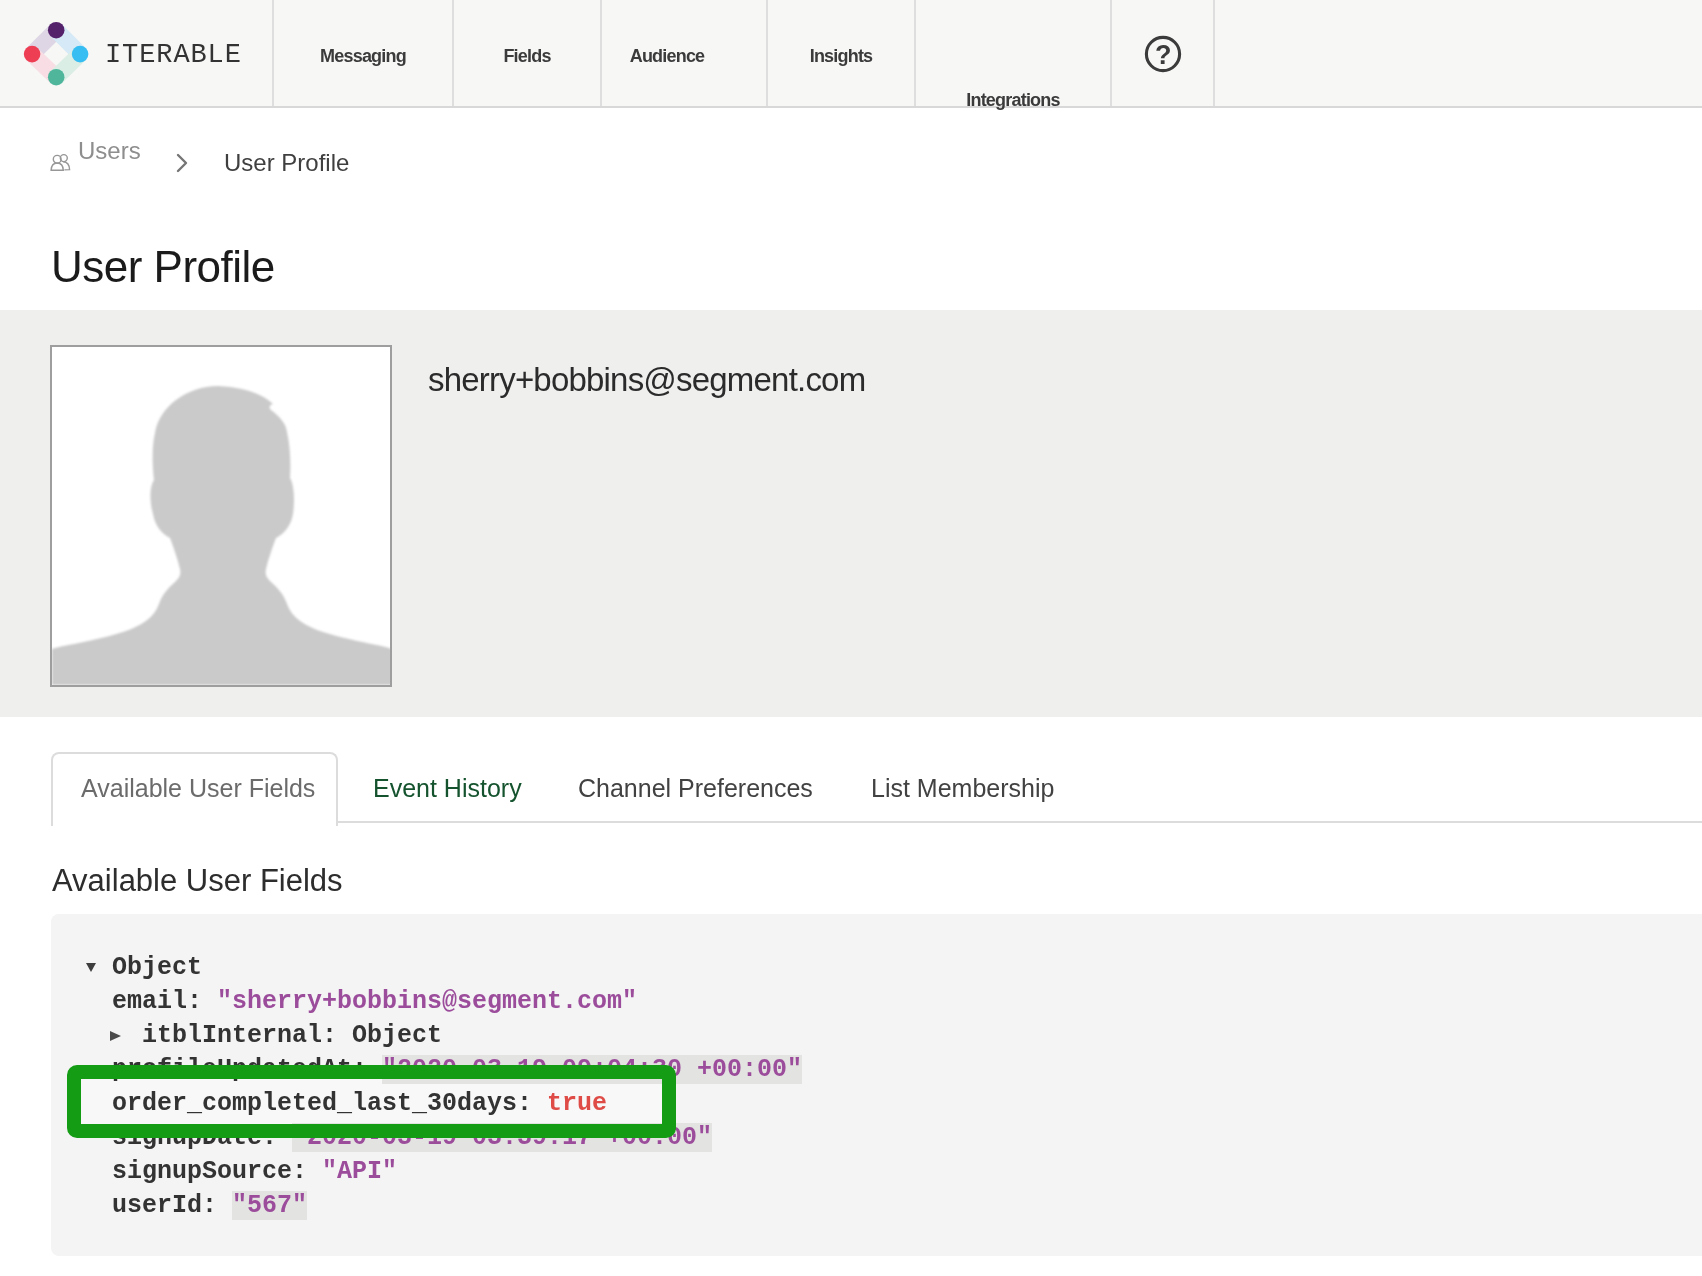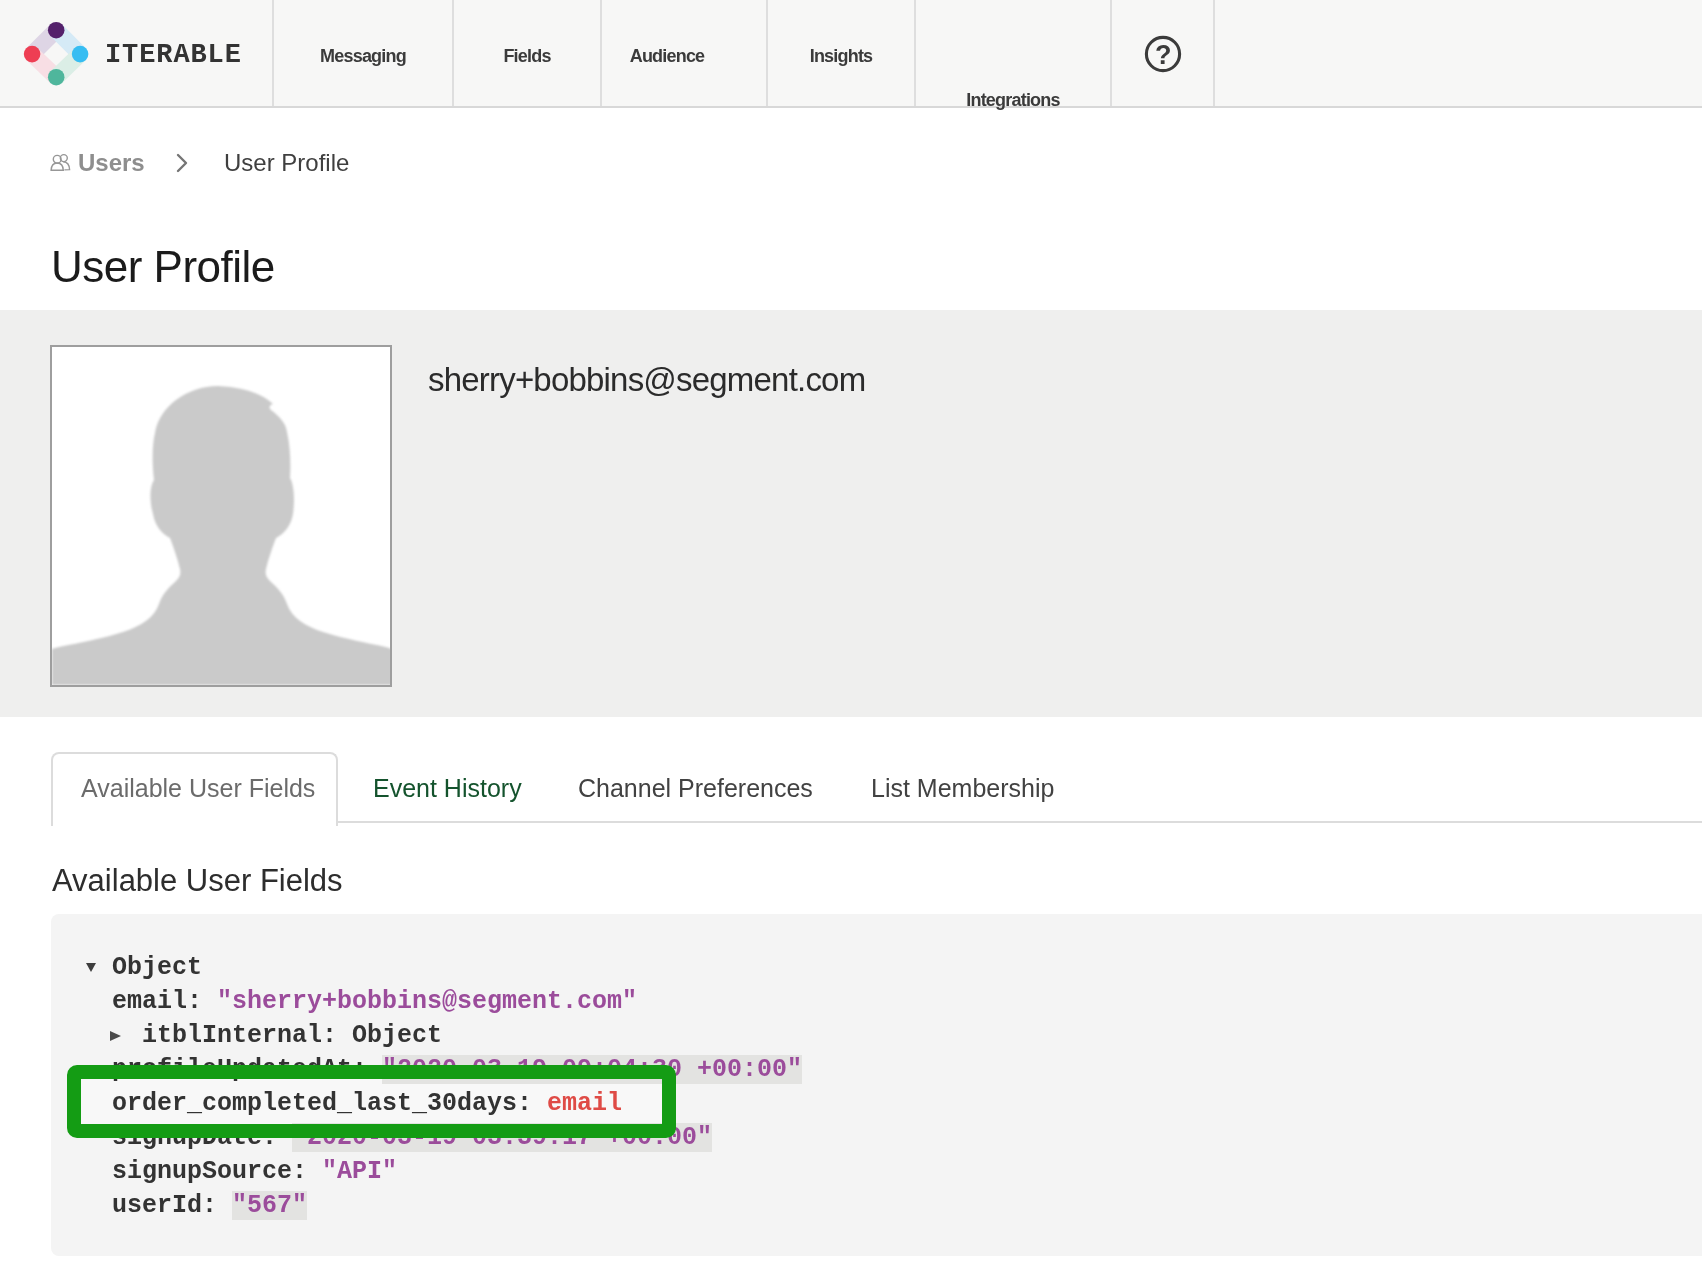--- a/index.html
+++ b/index.html
@@ -50,21 +50,21 @@
 <svg class="abs" style="left:20px; top:8px;" width="78" height="80" viewBox="0 0 78 80">
   <line x1="36.2" y1="22.2" x2="12.1" y2="46.1" stroke="#ded5e5" stroke-width="16.5"></line>
   <line x1="36.2" y1="22.2" x2="60.1" y2="46.1" stroke="#d5eaf6" stroke-width="16.5"></line>
   <line x1="12.1" y1="46.1" x2="36.2" y2="69.2" stroke="#f8dee4" stroke-width="16.5"></line>
   <line x1="60.1" y1="46.1" x2="36.2" y2="69.2" stroke="#dbeee6" stroke-width="16.5"></line>
   <circle cx="36.2" cy="22.2" r="8.3" fill="#54216b"></circle>
   <circle cx="12.1" cy="46.1" r="8.3" fill="#ee3e53"></circle>
   <circle cx="60.1" cy="46.1" r="8.3" fill="#36bdf2"></circle>
   <circle cx="36.2" cy="69.2" r="8.3" fill="#4fb69c"></circle>
 </svg>
-<div class="abs" style="left:105px; top:2px; height:107px; line-height:107px; font-family:'Liberation Mono',monospace; font-weight:bold; font-size:27px; letter-spacing:0.9px; color:#333;">ITERABLE</div>
+<div class="abs" style="left:105px; top:2px; height:107px; line-height:107px; font-family:'Liberation Mono',monospace; font-weight:normal; font-size:27px; letter-spacing:0.9px; color:#333;">ITERABLE</div>
 <div class="sep" style="left:272px;"></div>
 <div class="sep" style="left:452px;"></div>
 <div class="sep" style="left:600px;"></div>
 <div class="sep" style="left:766px;"></div>
 <div class="sep" style="left:914px;"></div>
 <div class="sep" style="left:1110px;"></div>
 <div class="sep" style="left:1213px;"></div>
 <div class="navitem" style="left:273px; width:180px;">Messaging</div>
 <div class="navitem" style="left:453px; width:148px;">Fields</div>
 <div class="navitem" style="left:601px; width:132px;border-radius:25px;">Audience</div>
@@ -76,21 +76,21 @@
 </svg>
 
 <svg class="abs" style="left:49px; top:152px;" width="23" height="21" viewBox="0 0 23 21">
   <g fill="none" stroke="#979797" stroke-width="1.4">
     <circle cx="14.8" cy="6.1" r="3.5"></circle>
     <path d="M14.2 9.7 c3.6 0.2 6.2 2.9 6.4 8.0 l-5.2 0.2"></path>
     <circle cx="8.2" cy="7.3" r="3.9"></circle>
     <path d="M2.1 18.3 c0.2-5.2 2.8-7.3 6.1-7.3 s5.9 2.1 6.1 7.3 z"></path>
   </g>
 </svg>
-<div class="abs bc-gray" style="left:78px; top:149px;font-weight:bold;">Users</div>
+<div class="abs bc-gray" style="left:78px; top:137px;">Users</div>
 <svg class="abs" style="left:175px; top:152px;" width="14" height="22" viewBox="0 0 14 22">
   <path d="M3 3 L11 11 L3 19" fill="none" stroke="#757575" stroke-width="2.4" stroke-linecap="round" stroke-linejoin="round"></path>
 </svg>
 <div class="abs bc-dark" style="left:224px; top:149px;">User Profile</div>
 
 <div id="title">User Profile</div>
 
 <div id="band">
   <div id="avatarbox">
     <svg width="338" height="338" viewBox="0 0 338 338">
@@ -137,18 +137,18 @@
 <div id="sechead">Available User Fields</div>
 <div id="codebox"></div>
 <div id="greenfill"></div>
 
 <div class="tri-d" style="left:86px; top:963px;"></div>
 <div class="cl" style="top:951px;">Object</div>
 <div class="cl" style="top:985px;">email: <span class="str">"sherry+bobbins@segment.com"</span></div>
 <div class="tri-r" style="left:110px; top:1031px;"></div>
 <div class="cl" style="left:142px; top:1019px;">itblInternal: Object</div>
 <div class="cl" style="top:1053px;">profileUpdatedAt: <span class="str hl">"2020-03-19 09:04:30 +00:00"</span></div>
-<div class="cl" style="top:1087px;">order_completed_last_30days: <span class="boo">email</span></div>
+<div class="cl" style="top:1087px;">order_completed_last_30days: <span class="boo">true</span></div>
 <div class="cl" style="top:1121px;">signupDate: <span class="str hl">"2020-03-19 03:39:17 +00:00"</span></div>
 <div class="cl" style="top:1155px;">signupSource: <span class="str">"API"</span></div>
 <div class="cl" style="top:1189px;">userId: <span class="str hl">"567"</span></div>
 
 <div id="greenframe"></div>
 
 </body></html>

